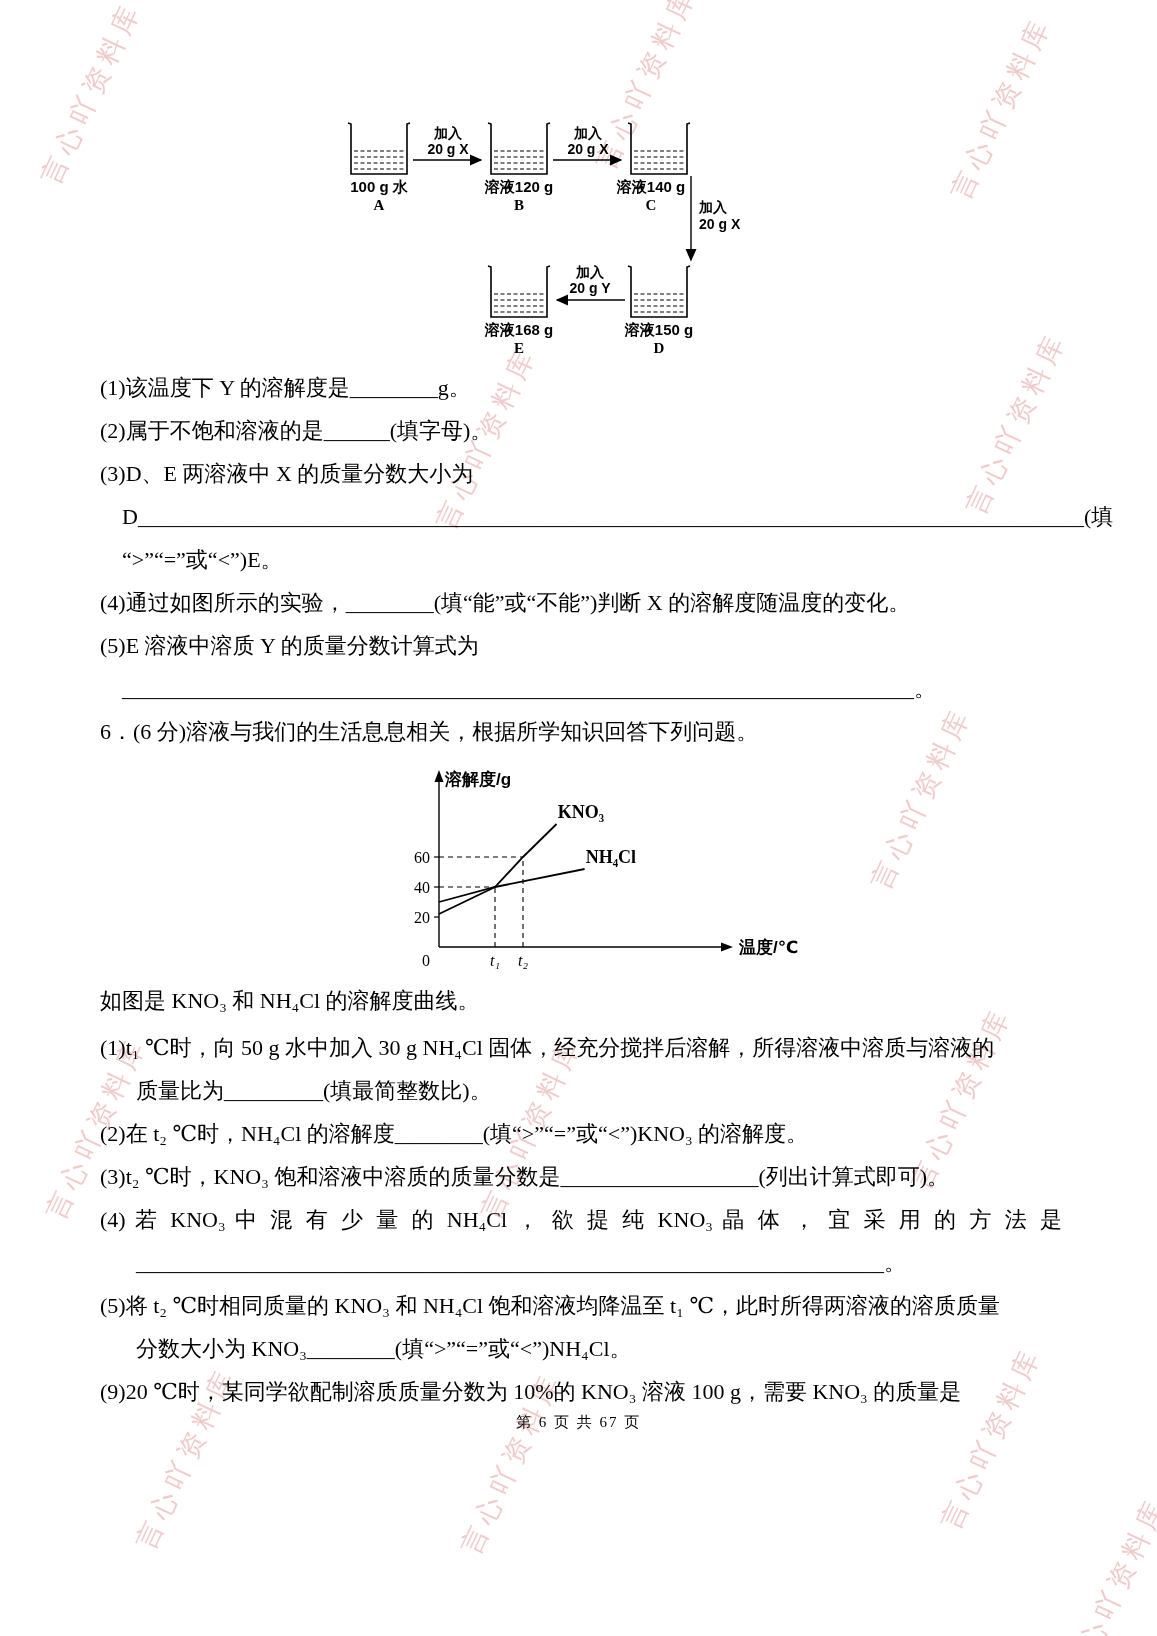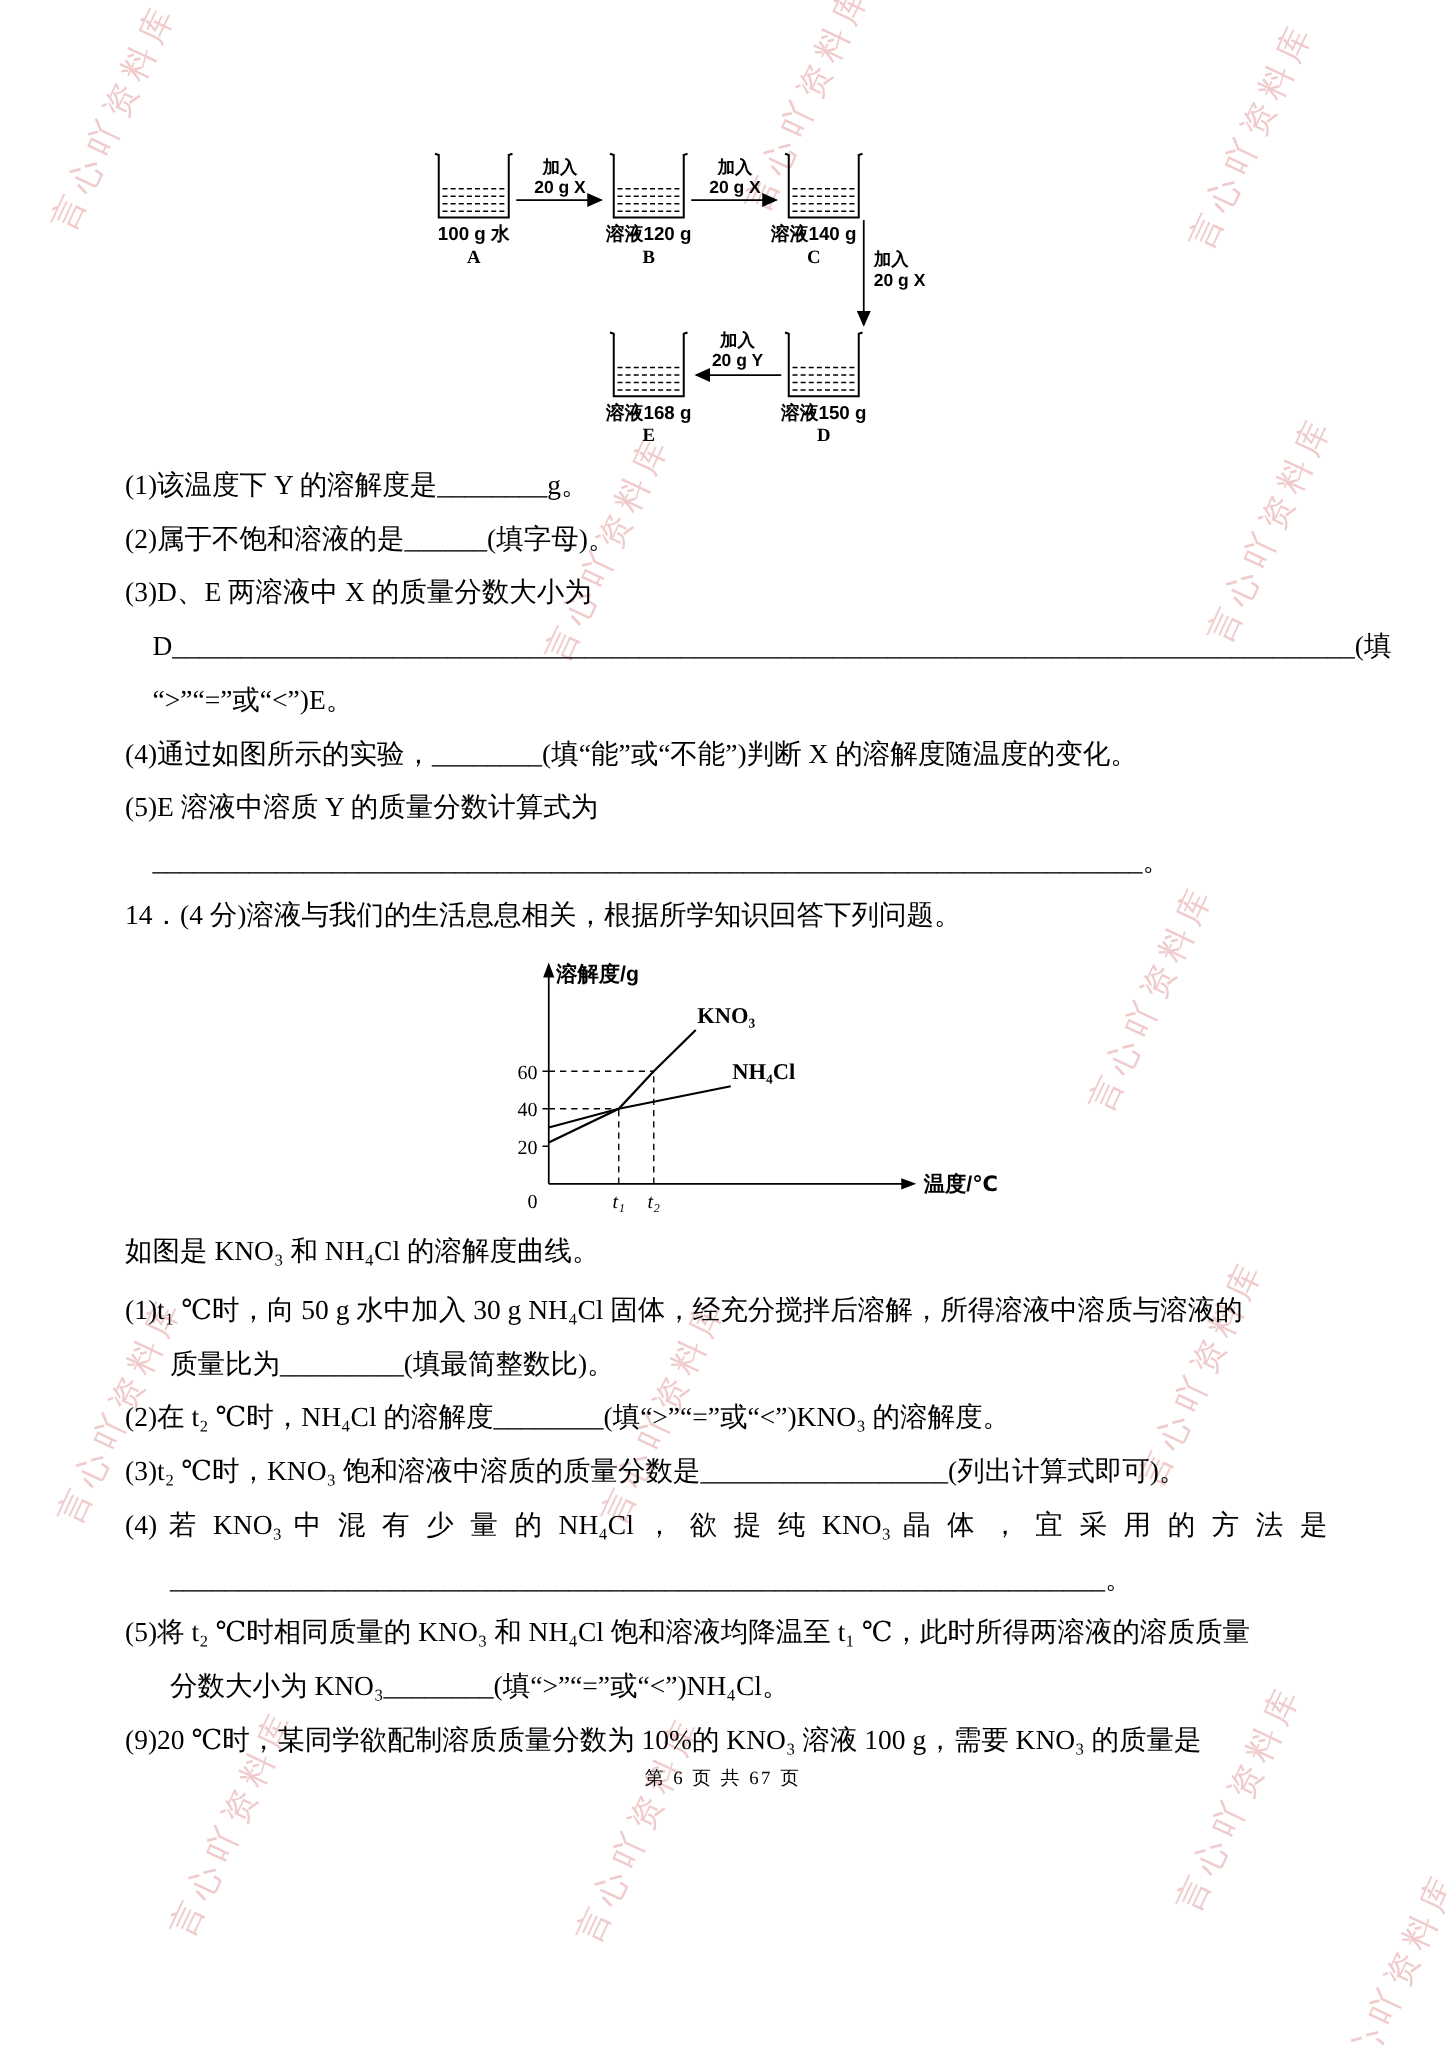--- a/index.html
+++ b/index.html
@@ -128,21 +128,21 @@
       <p class="t-line">(1)该温度下 Y 的溶解度是________g。</p>
       <p class="t-line">(2)属于不饱和溶液的是______(填字母)。</p>
       <p class="t-line">(3)D、E 两溶液中 X 的质量分数大小为</p>
       <p class="t-line ind-sm">D______________________________________________________________________________________(填</p>
       <p class="t-line ind-sm">“&gt;”“=”或“&lt;”)E。</p>
       <p class="t-line">(4)通过如图所示的实验，________(填“能”或“不能”)判断 X 的溶解度随温度的变化。</p>
       <p class="t-line">(5)E 溶液中溶质 Y 的质量分数计算式为</p>
       <p class="t-line ind-sm">________________________________________________________________________。</p>
     </div>
 
-    <p class="t-line">14．(4 分)溶液与我们的生活息息相关，根据所学知识回答下列问题。</p>
+    <p class="t-line">6．(6 分)溶液与我们的生活息息相关，根据所学知识回答下列问题。</p>
 
     <div class="chart-wrap">
       <svg id="solubility-chart" width="460" height="218" viewBox="0 0 460 218">
           <line x1="88" y1="190" x2="88" y2="24" stroke="#000" stroke-width="1.4"></line>
           <polygon points="88,13 83.5,25 92.5,25" fill="#000"></polygon>
           <line x1="88" y1="190" x2="372" y2="190" stroke="#000" stroke-width="1.4"></line>
           <polygon points="382,190 370,185.5 370,194.5" fill="#000"></polygon>
           <text x="94" y="28" class="axis-title">溶解度/g</text>
           <text x="388" y="196" class="axis-title">温度/℃</text>
           <text x="79" y="209" text-anchor="end" class="tick">0</text>

